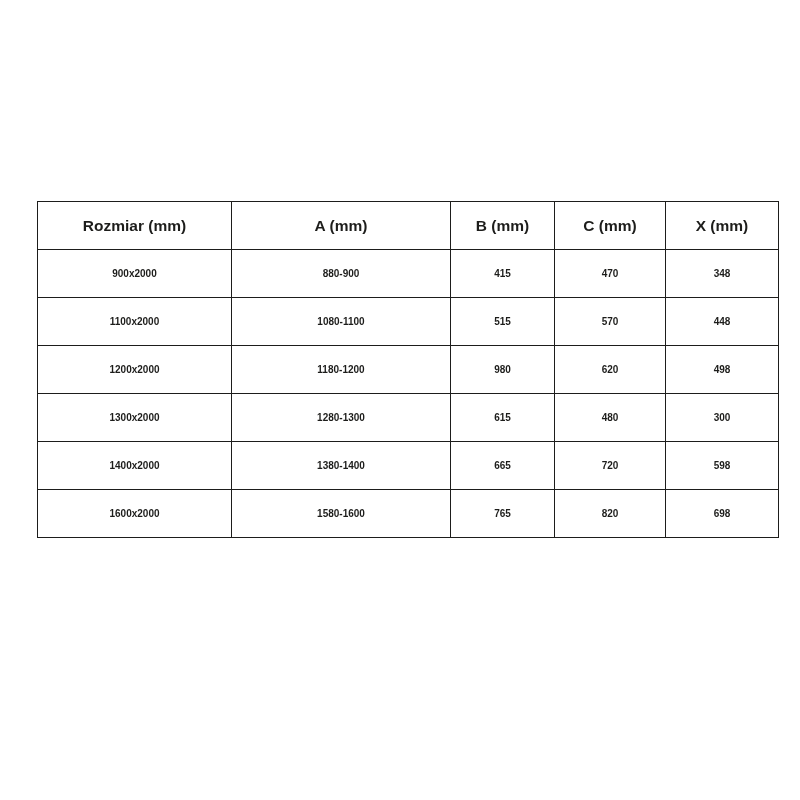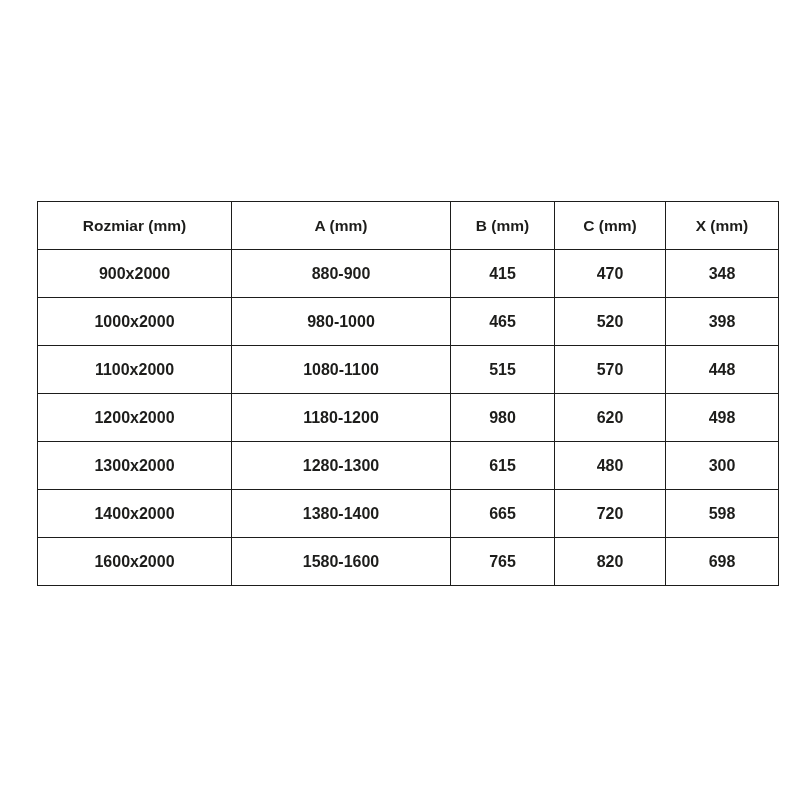--- a/index.html
+++ b/index.html
@@ -42,21 +42,21 @@
     font-weight: bold;
     color: #1d1d1b;
     padding: 0;
   }
   table.spec thead th {
     height: 47px;
     font-size: 15.5px;
   }
   table.spec tbody td {
     height: 47px;
-    font-size: 16px;
+    font-size: 10px;
   }
   col.c0 { width: 194px; }
   col.c1 { width: 219px; }
   col.c2 { width: 104px; }
   col.c3 { width: 111px; }
   col.c4 { width: 113px; }
 </style>
 </head>
 <body>
 
@@ -79,27 +79,20 @@
           <th>X (mm)</th>
         </tr>
       </thead>
       <tbody>
         <tr>
           <td>900x2000</td>
           <td>880-900</td>
           <td>415</td>
           <td>470</td>
           <td>348</td>
-        </tr>
-        <tr>
-          <td>1000x2000</td>
-          <td>980-1000</td>
-          <td>465</td>
-          <td>520</td>
-          <td>398</td>
         </tr>
         <tr>
           <td>1100x2000</td>
           <td>1080-1100</td>
           <td>515</td>
           <td>570</td>
           <td>448</td>
         </tr>
         <tr>
           <td>1200x2000</td>

